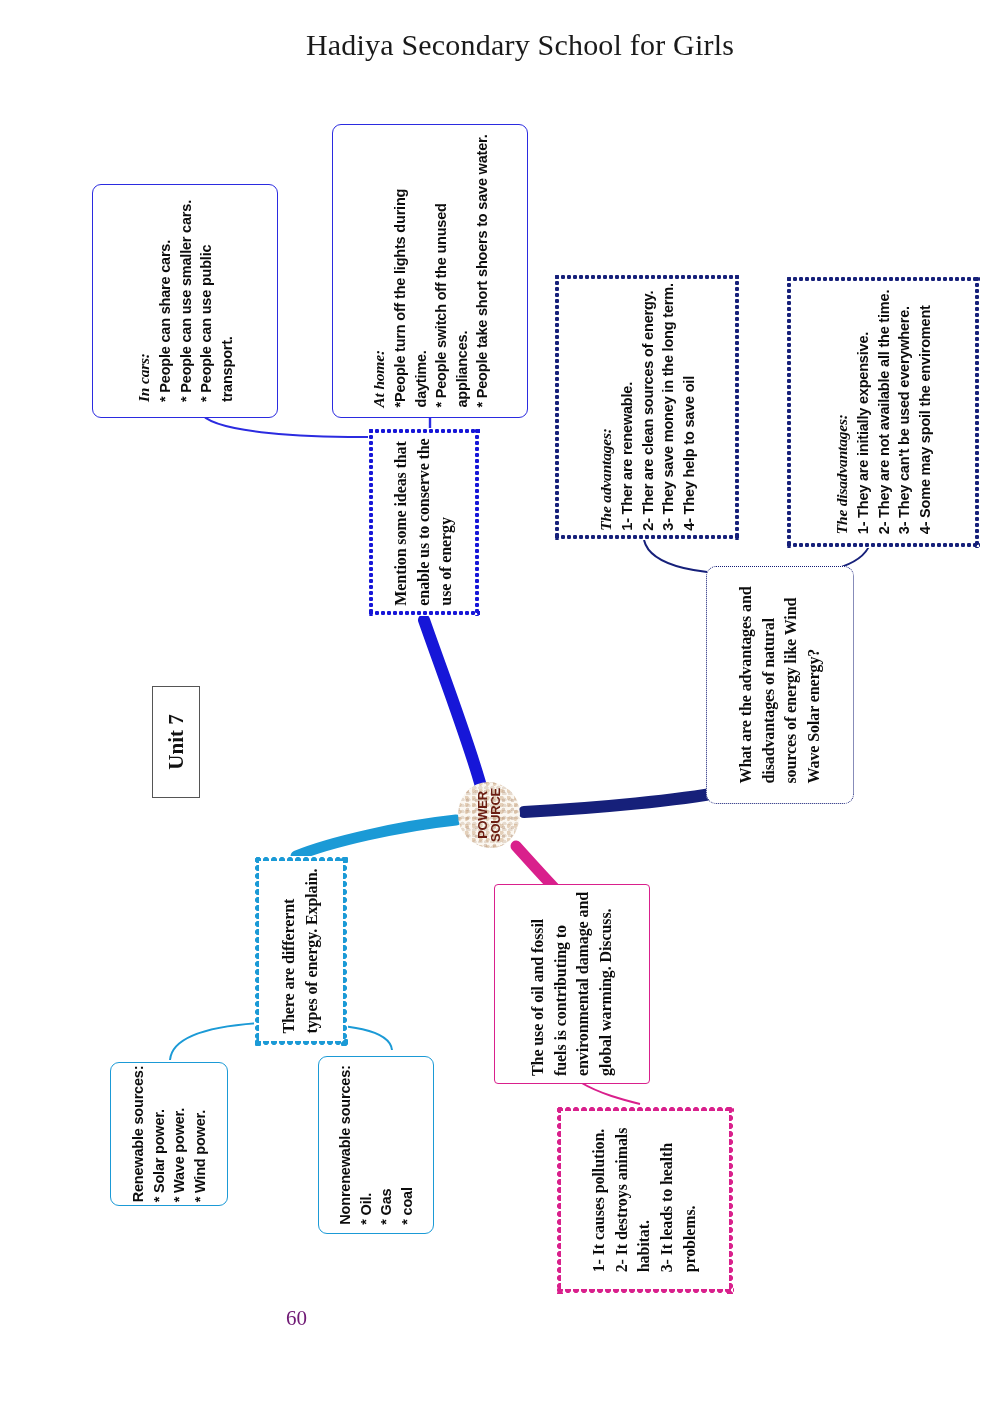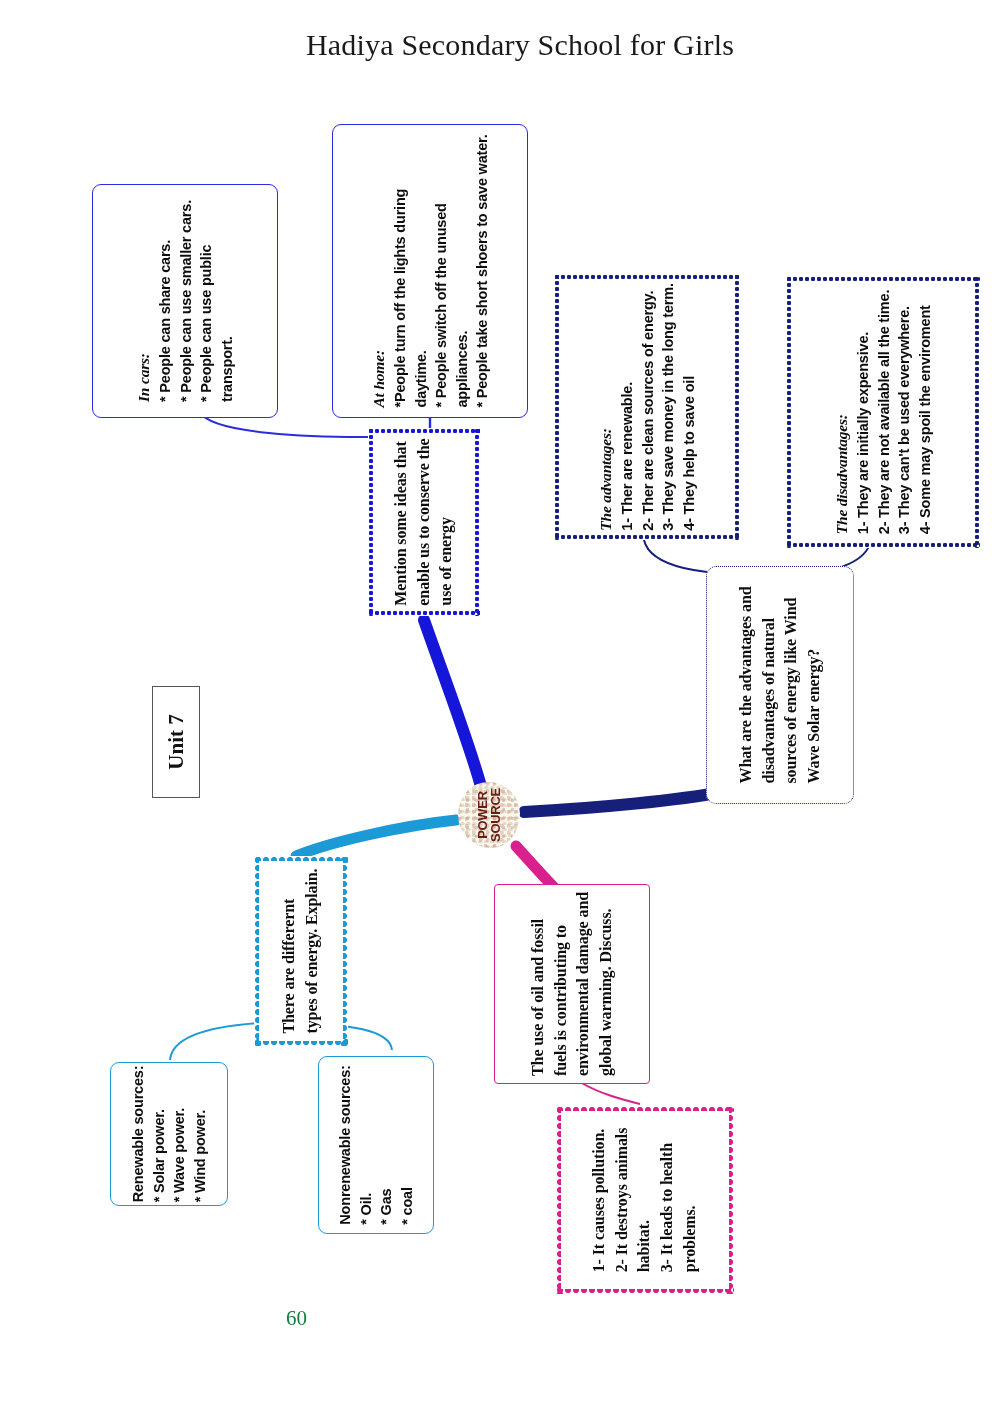--- a/index.html
+++ b/index.html
@@ -30,21 +30,21 @@
     color: #1a1a1a;
     letter-spacing: 0.2px;
     padding-left: 24px;
   }
   #page-number {
     position: absolute;
     top: 1306px;
     left: 286px;
     font-family: "Liberation Serif", serif;
     font-size: 21px;
-    color: #15803d;
+    color: #701a75;
   }
 
   
   #unit-box {
     position: absolute;
     left: 152px;
     top: 686px;
     width: 46px;
     height: 110px;
     border: 1.4px solid #555;

